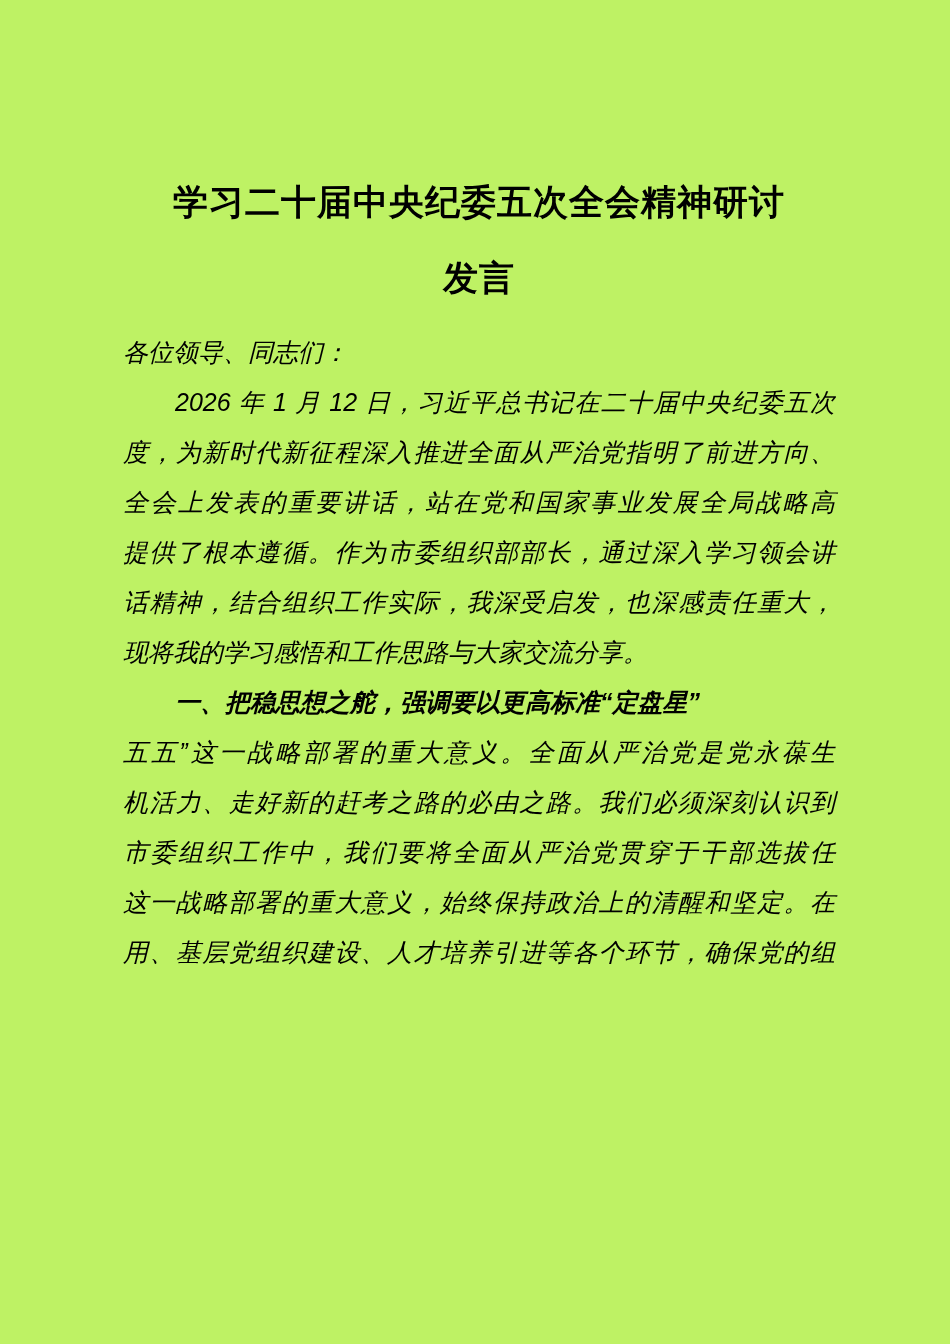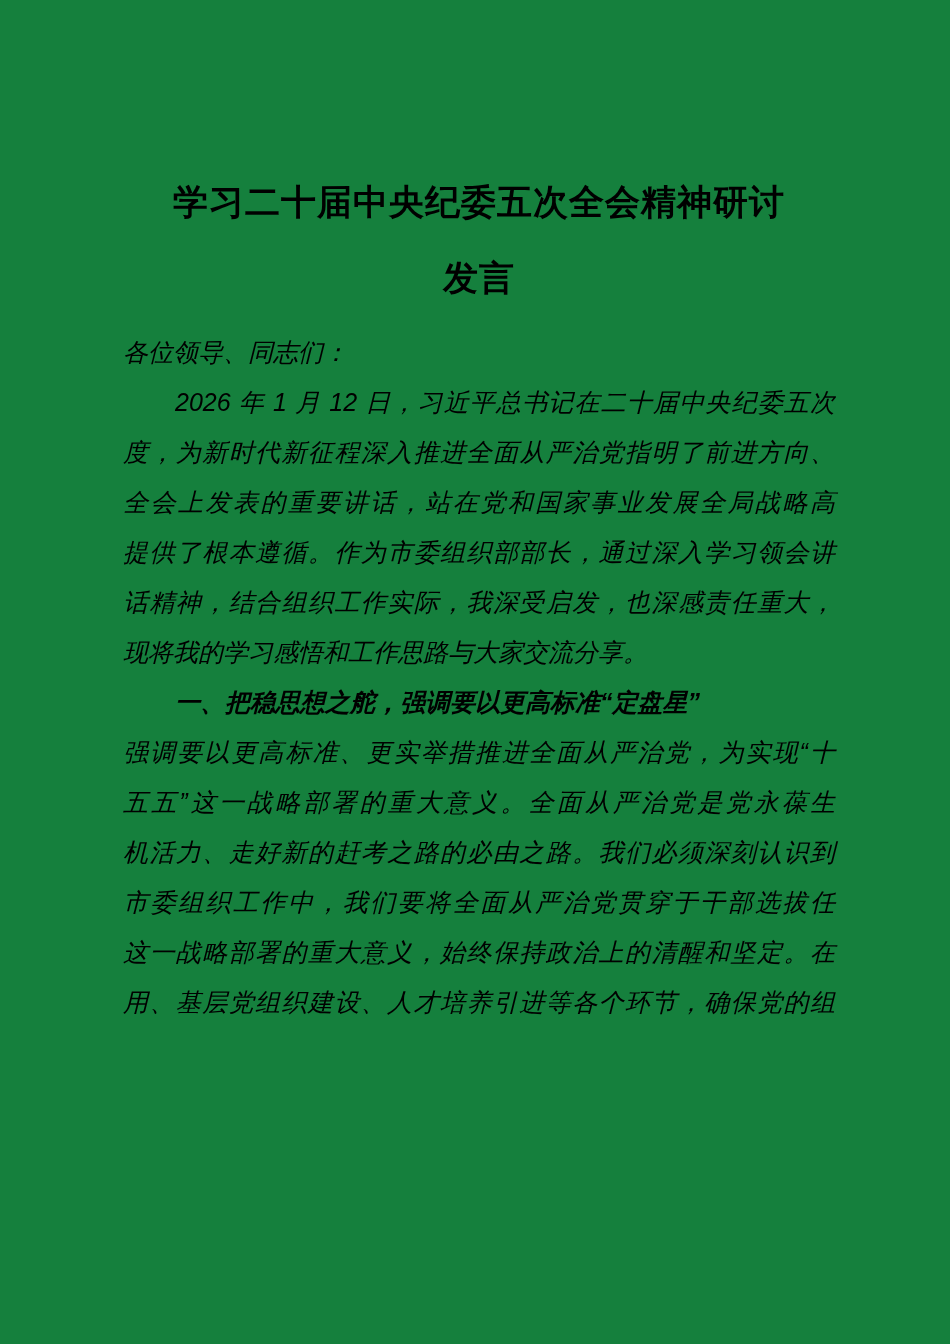--- a/index.html
+++ b/index.html
@@ -11,21 +11,21 @@
     height: 1344px;
     background: #ffffff;
     position: relative;
     overflow: hidden;
     font-family: "Liberation Sans", "DejaVu Sans", sans-serif;
     color: #000000;
   }
   .doc-page {
     position: absolute;
     inset: 0;
-    background: #15803d;
+    background: #bef264;
   }
   .title-block {
     position: absolute;
     top: 164px;
     left: 123px;
     width: 712px;
     font-size: 35px;
     font-weight: 700;
     line-height: 76px;
     text-align: center;
@@ -72,21 +72,20 @@
   <div class="body-block">
 
   <div class="line">各位领导、同志们：</div>
       <div class="line i j">2026 年 1 月 12 日，习近平总书记在二十届中央纪委五次</div>
       <div class="line j">度，为新时代新征程深入推进全面从严治党指明了前进方向、</div>
       <div class="line j">全会上发表的重要讲话，站在党和国家事业发展全局战略高</div>
       <div class="line j">提供了根本遵循。作为市委组织部部长，通过深入学习领会讲</div>
       <div class="line j">话精神，结合组织工作实际，我深受启发，也深感责任重大，</div>
       <div class="line">现将我的学习感悟和工作思路与大家交流分享。</div>
       <div class="line i b">一、把稳思想之舵，强调要以更高标准“定盘星”</div>
-      <div class="line j">强调要以更高标准、更实举措推进全面从严治党，为实现“十</div>
       <div class="line j">五五”这一战略部署的重大意义。全面从严治党是党永葆生</div>
       <div class="line j">机活力、走好新的赶考之路的必由之路。我们必须深刻认识到</div>
       <div class="line j">市委组织工作中，我们要将全面从严治党贯穿于干部选拔任</div>
       <div class="line j">这一战略部署的重大意义，始终保持政治上的清醒和坚定。在</div>
       <div class="line j">用、基层党组织建设、人才培养引进等各个环节，确保党的组</div>
     </div>
 
 </div>
 
 </body></html>

